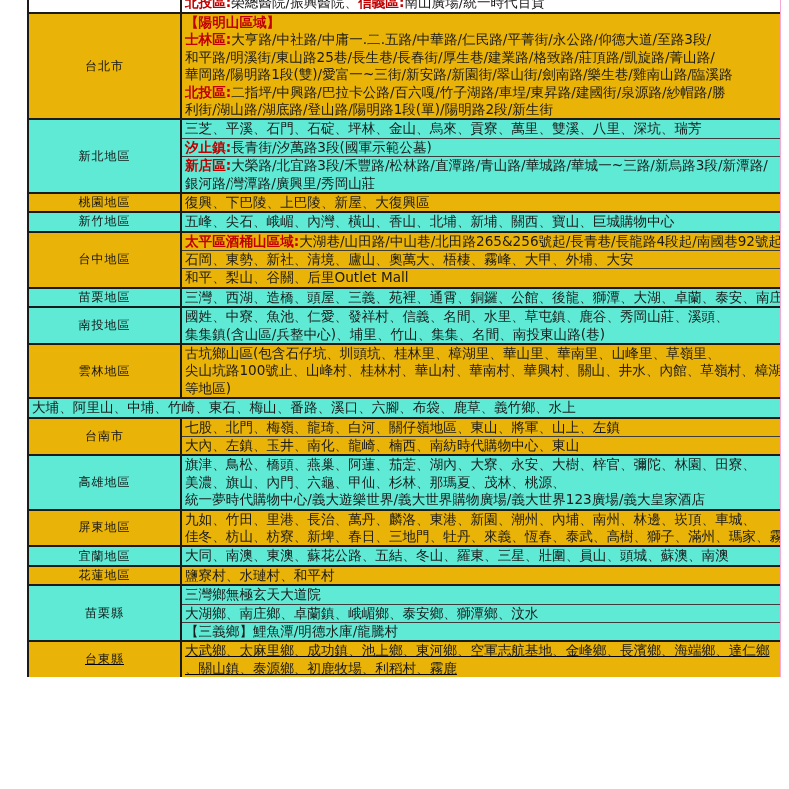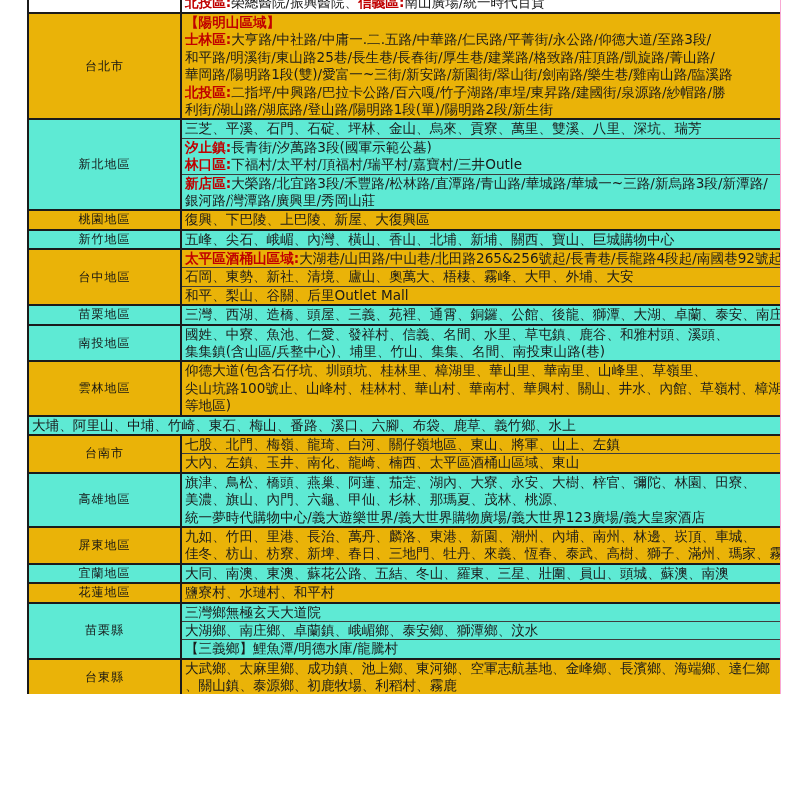--- a/index.html
+++ b/index.html
@@ -7,21 +7,21 @@
     width:789px;height:789px;overflow:hidden;position:relative;
     font-family:"DejaVu Sans","Liberation Sans",sans-serif;
     -webkit-font-smoothing:antialiased;
   }
   .area-table{
     position:absolute;left:27px;top:0;width:754px;
     border-left:2px solid #1b1b1b;border-right:1px solid #f9a8d4;
     box-sizing:border-box;background:#fff;
   }
   .region-row{display:flex;border-bottom:2px solid #1b1b1b;}
-  .region-row:last-child{border-bottom:none;}
+  .region-row:last-child{border-bottom:none;text-decoration:underline;}
   .label-cell{
     flex:0 0 153px;width:153px;border-right:2px solid #1b1b1b;
     display:flex;align-items:center;justify-content:center;
     font-size:12px;color:#141414;letter-spacing:1px;
     box-sizing:border-box;
   }
   .content-cell{flex:1;min-width:0;display:flex;flex-direction:column;}
   .subrow{display:block;}
   .subrow + .subrow{border-top:1px solid #3d3d3d;}
   .line{
@@ -64,21 +64,20 @@
       </div>
     </div>
     <div class="region-row">
       <div class="label-cell bg-yellow">新北地區</div>
       <div class="content-cell bg-yellow">
         <div class="subrow">
           <div class="line"><span class="seg">三芝、平溪、石門、石碇、坪林、金山、烏來、貢寮、萬里、雙溪、八里、深坑、瑞芳</span></div>
         </div>
         <div class="subrow">
           <div class="line"><span class="seg red">汐止鎮:</span><span class="seg">長青街/汐萬路3段(國軍示範公墓)</span></div>
-          <div class="line"><span class="seg red">林口區:</span><span class="seg">下福村/太平村/頂福村/瑞平村/嘉寶村/三井Outle</span></div>
         </div>
         <div class="subrow">
           <div class="line"><span class="seg red">新店區:</span><span class="seg">大榮路/北宜路3段/禾豐路/松林路/直潭路/青山路/華城路/華城一~三路/新烏路3段/新潭路/</span></div>
           <div class="line"><span class="seg">銀河路/灣潭路/廣興里/秀岡山莊</span></div>
         </div>
       </div>
     </div>
     <div class="region-row">
       <div class="label-cell bg-blue">桃園地區</div>
       <div class="content-cell bg-blue">
@@ -114,50 +113,50 @@
       <div class="content-cell bg-yellow">
         <div class="subrow">
           <div class="line"><span class="seg">三灣、西湖、造橋、頭屋、三義、苑裡、通霄、銅鑼、公館、後龍、獅潭、大湖、卓蘭、泰安、南庄</span></div>
         </div>
       </div>
     </div>
     <div class="region-row">
       <div class="label-cell bg-yellow">南投地區</div>
       <div class="content-cell bg-yellow">
         <div class="subrow">
-          <div class="line"><span class="seg">國姓、中寮、魚池、仁愛、發祥村、信義、名間、水里、草屯鎮、鹿谷、和雅村頭、溪頭、</span></div>
+          <div class="line"><span class="seg">國姓、中寮、魚池、仁愛、發祥村、信義、名間、水里、草屯鎮、鹿谷、秀岡山莊、溪頭、</span></div>
           <div class="line"><span class="seg">集集鎮(含山區/兵整中心)、埔里、竹山、集集、名間、南投東山路(巷)</span></div>
         </div>
       </div>
     </div>
     <div class="region-row">
       <div class="label-cell bg-blue">雲林地區</div>
       <div class="content-cell bg-blue">
         <div class="subrow">
-          <div class="line"><span class="seg">仰德大道(包含石仔坑、圳頭坑、桂林里、樟湖里、華山里、華南里、山峰里、草嶺里、</span></div>
+          <div class="line"><span class="seg">古坑鄉山區(包含石仔坑、圳頭坑、桂林里、樟湖里、華山里、華南里、山峰里、草嶺里、</span></div>
           <div class="line"><span class="seg">尖山坑路100號止、山峰村、桂林村、華山村、華南村、華興村、關山、井水、內館、草嶺村、樟湖村...</span></div>
           <div class="line"><span class="seg">等地區)</span></div>
         </div>
       </div>
     </div>
     <div class="region-row">
       <div class="content-cell bg-yellow">
         <div class="subrow">
           <div class="line"><span class="seg">大埔、阿里山、中埔、竹崎、東石、梅山、番路、溪口、六腳、布袋、鹿草、義竹鄉、水上</span></div>
         </div>
       </div>
     </div>
     <div class="region-row">
       <div class="label-cell bg-blue">台南市</div>
       <div class="content-cell bg-blue">
         <div class="subrow">
           <div class="line"><span class="seg">七股、北門、梅嶺、龍琦、白河、關仔嶺地區、東山、將軍、山上、左鎮</span></div>
         </div>
         <div class="subrow">
-          <div class="line"><span class="seg">大內、左鎮、玉井、南化、龍崎、楠西、太平區酒桶山區域、東山</span></div>
+          <div class="line"><span class="seg">大內、左鎮、玉井、南化、龍崎、楠西、南紡時代購物中心、東山</span></div>
         </div>
       </div>
     </div>
     <div class="region-row">
       <div class="label-cell bg-yellow">高雄地區</div>
       <div class="content-cell bg-yellow">
         <div class="subrow">
           <div class="line"><span class="seg">旗津、鳥松、橋頭、燕巢、阿蓮、茄萣、湖內、大寮、永安、大樹、梓官、彌陀、林園、田寮、</span></div>
           <div class="line"><span class="seg">美濃、旗山、內門、六龜、甲仙、杉林、那瑪夏、茂林、桃源、</span></div>
           <div class="line"><span class="seg">統一夢時代購物中心/義大遊樂世界/義大世界購物廣場/義大世界123廣場/義大皇家酒店</span></div>

